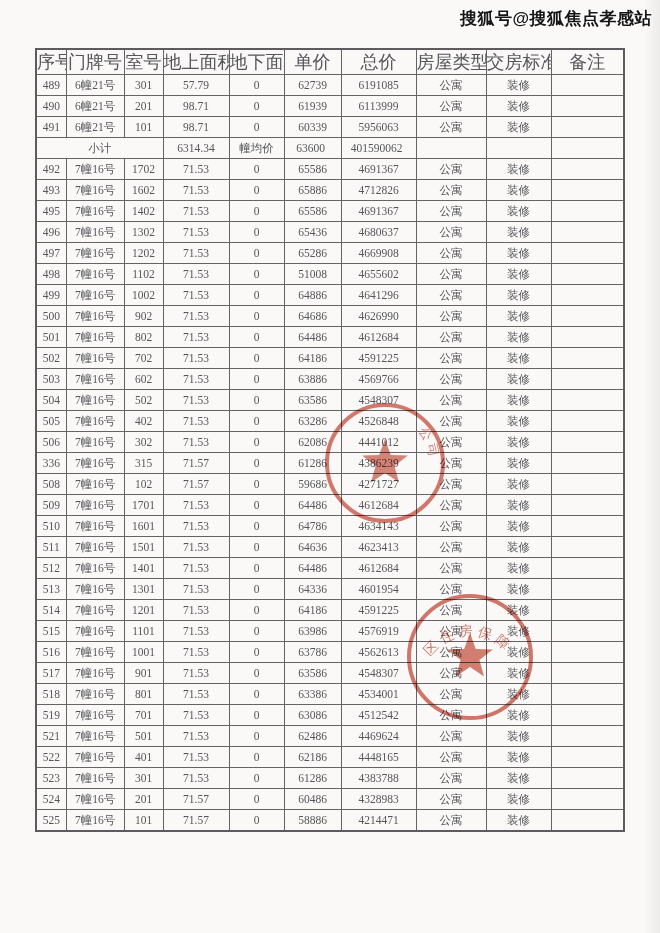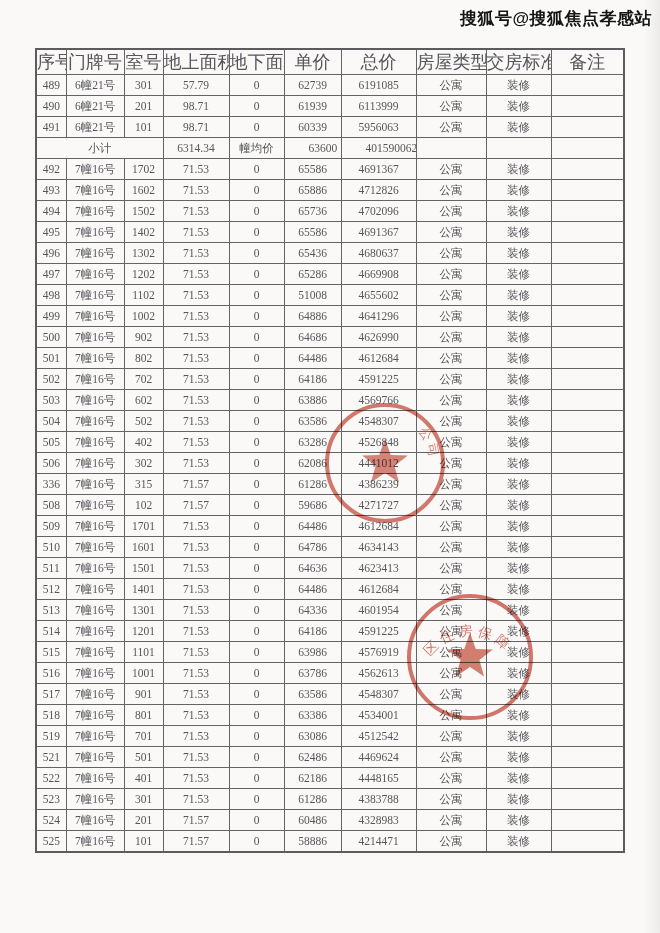--- a/index.html
+++ b/index.html
@@ -10,21 +10,21 @@
   .watermark-top{position:absolute;top:7px;right:8px;font-family:"Liberation Sans","DejaVu Sans",sans-serif;
     font-weight:bold;font-size:17px;letter-spacing:.5px;color:#161616;white-space:nowrap;
     text-shadow:-1px -1px 0 #fff,1px -1px 0 #fff,-1px 1px 0 #fff,1px 1px 0 #fff,0 0 3px #fff;}
   table.price-table{position:absolute;left:35px;top:48px;width:588px;border-collapse:collapse;
     table-layout:fixed;background:transparent;}
   .price-table th,.price-table td{border:1px solid #646466;text-align:center;vertical-align:middle;
     color:#55555b;overflow:hidden;white-space:nowrap;padding:0;}
   .price-table th{height:23px;font-size:18px;font-weight:normal;}
   .price-table td{height:20px;font-size:11.5px;}
   .price-table{border:2px solid #5c5c5e;}
-  td.al-r{text-align:left;padding-right:4px;padding-left:24px;}
+  td.al-r{text-align:center;padding-right:4px;}
   .stamp{position:absolute;mix-blend-mode:multiply;opacity:.88;pointer-events:none;}
 </style>
 </head>
 <body>
 
 <div class="page">
 
   <div class="watermark-top">搜狐号@搜狐焦点孝感站</div>
 
   <table class="price-table">
@@ -119,32 +119,20 @@
           <td>1602</td>
           <td>71.53</td>
           <td>0</td>
           <td>65886</td>
           <td>4712826</td>
           <td>公寓</td>
           <td>装修</td>
           <td></td>
         </tr>
         <tr>
-          <td>494</td>
-          <td>7幢16号</td>
-          <td>1502</td>
-          <td>71.53</td>
-          <td>0</td>
-          <td>65736</td>
-          <td>4702096</td>
-          <td>公寓</td>
-          <td>装修</td>
-          <td></td>
-        </tr>
-        <tr>
           <td>495</td>
           <td>7幢16号</td>
           <td>1402</td>
           <td>71.53</td>
           <td>0</td>
           <td>65586</td>
           <td>4691367</td>
           <td>公寓</td>
           <td>装修</td>
           <td></td>

